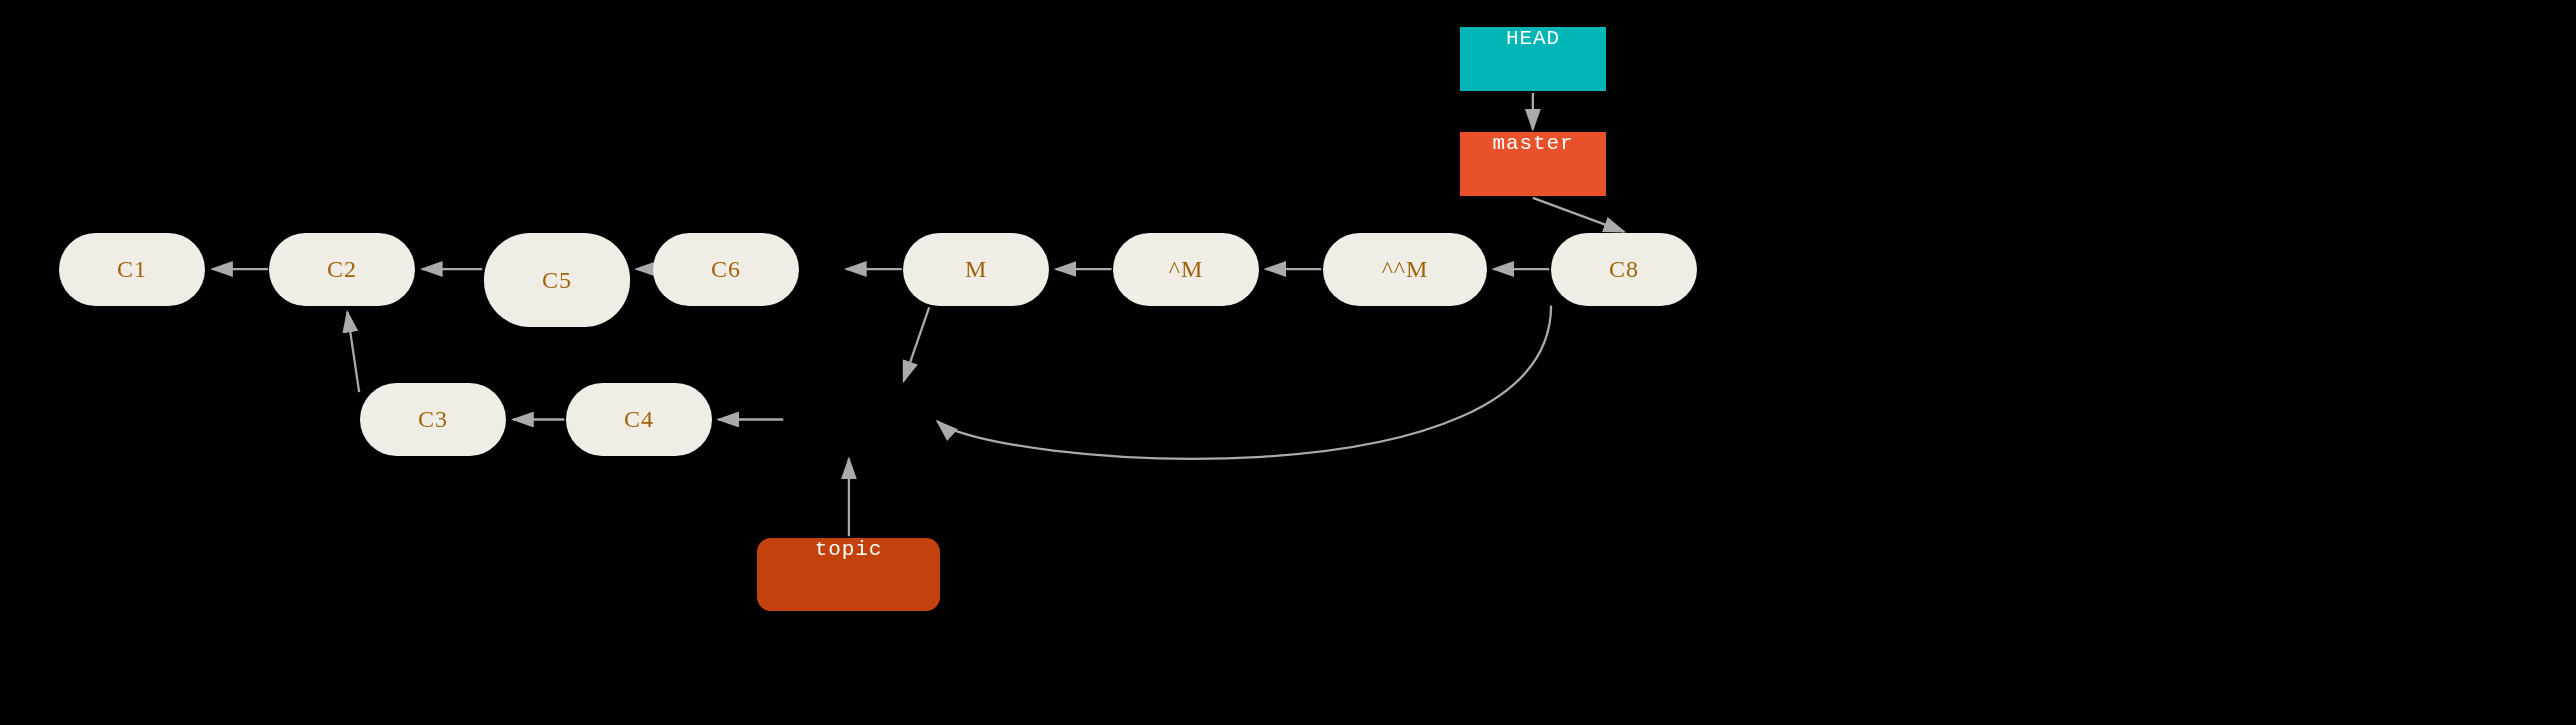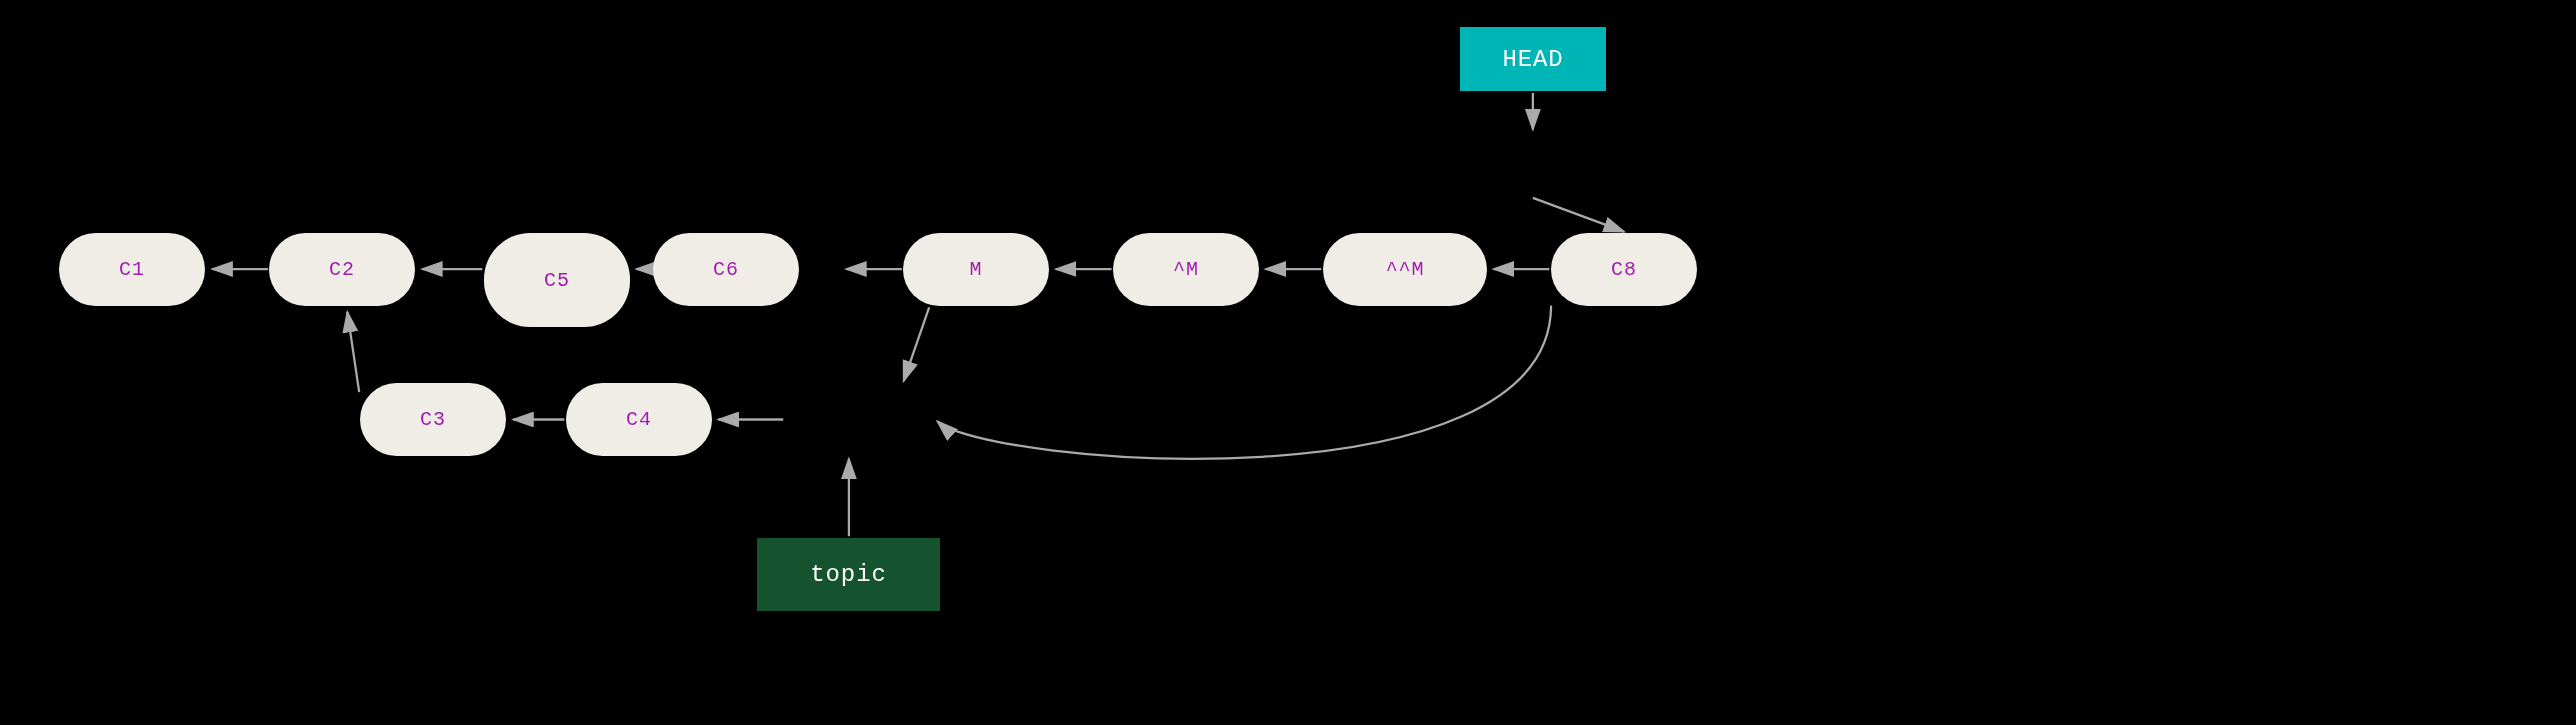--- a/index.html
+++ b/index.html
@@ -16,43 +16,44 @@
       width: 2576px;
       height: 725px;
     }
     .commit-node {
       position: absolute;
       background: #f0ede6;
       border-radius: 46px;
       display: flex;
       align-items: center;
       justify-content: center;
-      font-size: 20px;
+      font-size: 24px;
       font-weight: 500;
-      color: #a21caf;
+      color: #a16207;
       letter-spacing: 0.9px;
+      font-family: Liberation Serif, serif;
     }
     .label-box {
       position: absolute;
       display: flex;
-      align-items: center;
       justify-content: center;
-      font-size: 24px;
+      font-size: 21px;
       font-weight: 500;
       letter-spacing: 0.9px;
       color: #fff;
     }
     .label-head {
       background: #00b5b5;
     }
     .label-master {
       background: #e8512a;
     }
     .label-topic {
-      background: #14532d;
+      background: #c2410c;
+      border-radius: 14px;
     }
     svg.arrows {
       position: absolute;
       top: 0;
       left: 0;
       width: 2576px;
       height: 725px;
       pointer-events: none;
     }
   </style>
@@ -128,19 +129,22 @@
     <span>C3</span>
   </div>
   <div class="commit-node" style="left:566px; top:383px; width:146px; height:73px;text-align:center;">
     <span>C4</span>
   </div>
 
   <div class="label-box label-head" style="left:1460px; top:27px; width:146px; height:64px;">
     <span>HEAD</span>
   </div>
 
+  <div class="label-box label-master" style="left:1460px; top:132px; width:146px; height:64px;">
+    <span>master</span>
+  </div>
 
   <div class="label-box label-topic" style="left:757px; top:538px; width:183px; height:73px;">
     <span>topic</span>
   </div>
 
 </div>
 
 
 </body></html>

